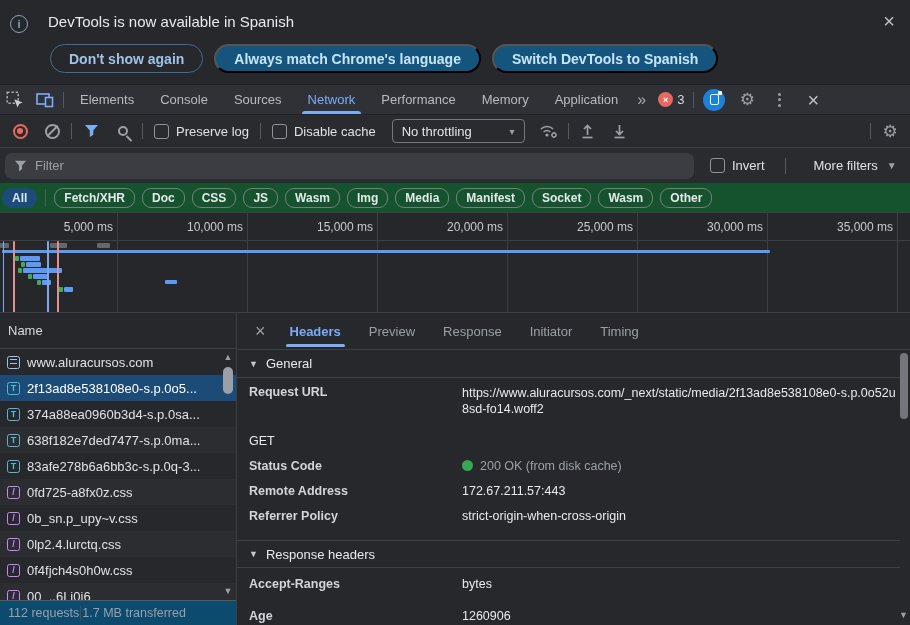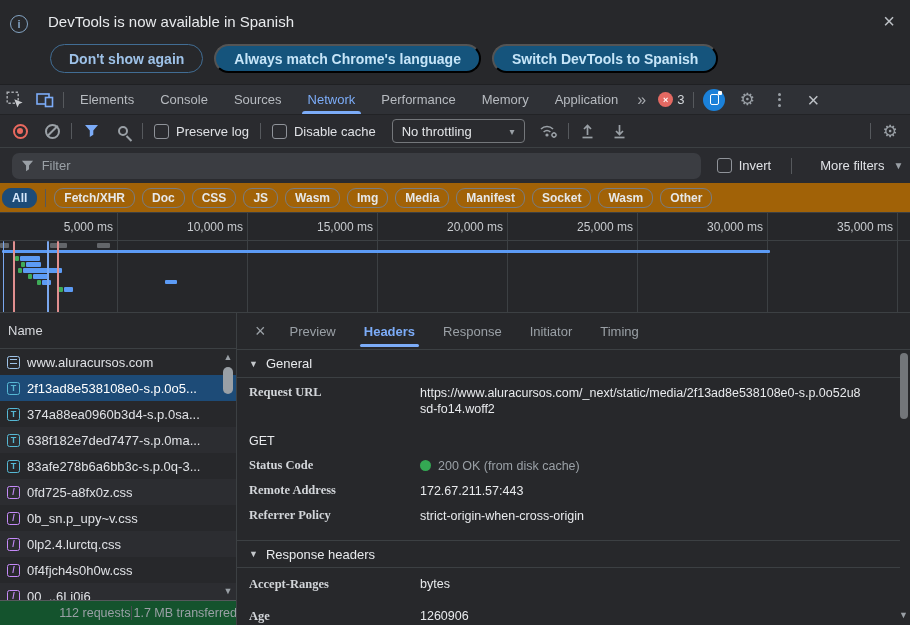--- a/index.html
+++ b/index.html
@@ -46,27 +46,27 @@
   .clear-icon::after { content:''; position:absolute; left:-2px; top:4.5px; width:15px; height:2px; background:#9aa0a6; transform:rotate(-45deg); }
   .search-icon { width:10px; height:10px; border:2px solid #9aa0a6; border-radius:50%; position:relative; }
   .search-icon::after { content:''; position:absolute; left:8px; top:7px; width:2px; height:7px; background:#9aa0a6; transform:rotate(-45deg); }
   .cb { width:15px; height:15px; border:1.5px solid #8f9399; border-radius:3px; background:transparent; flex:none; }
   .cb-group { display:flex; align-items:center; gap:7px; margin:0 8px; font-size:13px; color:#dfe1e5; white-space:nowrap; }
   .throttle { display:flex; align-items:center; justify-content:space-between; width:133px; height:24px; border:1px solid #74777b; border-radius:4px; padding:0 9px; font-size:13px; color:#e3e5e8; margin:0 8px; }
   .caret { font-size:10px; color:#9aa0a6; }
   .spacer { flex:1; }
 
   
-  .filter-row { position:absolute; top:148px; left:0; width:910px; height:35px; background:#2a2b2f; display:flex; align-items:center; padding-left:5px;justify-content:center; }
+  .filter-row { position:absolute; top:148px; left:0; width:910px; height:35px; background:#2a2b2f; display:flex; align-items:center; padding-left:5px; }
   .filter-input { width:689px; height:26px; background:#3b3d42; border-radius:7px; display:flex; align-items:center; gap:8px; padding:0 9px; flex:none; }
   .filter-ph { font-size:13px; color:#9aa0a6; }
   .more-filters { display:flex; align-items:center; gap:9px; font-size:13px; color:#dfe1e5; margin-left:16px; }
 
   
-  .chips-row { position:absolute; top:183px; left:0; width:910px; height:30px; background:#a16207; border-bottom:1px solid #3c4043; display:flex; align-items:center; gap:7px; padding-left:2px; }
+  .chips-row { position:absolute; top:183px; left:0; width:910px; height:30px; background:#14532d; border-bottom:1px solid #3c4043; display:flex; align-items:center; gap:7px; padding-left:2px; }
   .chip { border:1px solid #797d82; border-radius:9px; padding:2px 9px; font-size:12px; font-weight:700; color:#e6e8ea; white-space:nowrap; }
   .chip.active { background:#1d4b77; border-color:#1d4b77; color:#d6e7fb; }
   .chip-sep { width:1px; height:18px; background:#56595d; margin:0 1px; }
 
   
   .overview { position:absolute; top:213px; left:0; width:910px; height:100px; background:#26272a; border-bottom:1px solid #3c4043; overflow:hidden; }
   .overview .hdr-line { position:absolute; top:27px; left:0; width:100%; height:1px; background:#3c4043; }
   .grid-line { position:absolute; top:0; bottom:0; width:1px; background:#3c4043; }
   .tick-label { position:absolute; top:7px; font-size:12px; color:#c9ccd0; white-space:nowrap; }
   .wbar { position:absolute; border-radius:1px; }
@@ -78,42 +78,42 @@
   .req-list { position:absolute; top:36px; left:0; right:0; bottom:0; overflow:hidden; }
   .req-row { height:26px; display:flex; align-items:center; gap:7px; padding-left:7px; font-size:13px; color:#dfe1e5; }
   .req-row.alt { background:#2c2d31; }
   .req-row.selected { background:#1d4b77; color:#ffffff; }
   .ficon { width:13px; height:13px; border-radius:2.5px; display:flex; align-items:center; justify-content:center; font-size:9px; font-weight:700; flex:none; position:relative; }
   .ficon.font { border:1.4px solid #56b8d4; color:#56b8d4; }
   .ficon.css { border:1.4px solid #c58af9; color:#c58af9; }
   .ficon.doc { border:1.4px solid #9ec3e8; }
   .ficon.doc::after { content:''; position:absolute; left:2px; right:2px; top:2.5px; bottom:2px; background:repeating-linear-gradient(to bottom,#9ec3e8 0 1.5px,transparent 1.5px 4px); }
   .req-name { white-space:nowrap; overflow:hidden; }
-  .summary-bar { position:absolute; left:0; bottom:0; width:237px; height:25px; background:#14532d; border-top:1px solid #55585c; display:flex; align-items:center; gap:1px; padding-left:8px; font-size:12.5px; color:#9aa0a6; z-index:6;justify-content:flex-end; }
+  .summary-bar { position:absolute; left:0; bottom:0; width:237px; height:25px; background:#0c4a6e; border-top:1px solid #55585c; display:flex; align-items:center; gap:1px; padding-left:8px; font-size:12.5px; color:#9aa0a6; z-index:6; }
   .sum-sep { width:1px; height:14px; background:#4a4d51; }
   .lscroll { position:absolute; right:1px; top:38px; bottom:27px; width:14px; z-index:5; display:flex; flex-direction:column; align-items:center; }
   .scroll-arrow { font-size:9px; color:#9aa0a6; line-height:1; }
   .lscroll .up { position:absolute; top:2px; }
   .lscroll .dn { position:absolute; bottom:2px; }
   .lthumb { position:absolute; top:16px; width:10px; height:27px; border-radius:5px; background:#9aa0a6; }
 
   
   .right-panel { flex:1; position:relative; background:#27282b; overflow:hidden; }
   .detail-tabs { height:37px; display:flex; align-items:center; border-bottom:1px solid #3c4043; padding-left:10px; }
   .close-detail { font-size:18px; color:#9aa0a6; margin:0 10px 0 8px; line-height:1; }
   .dtab { padding:0 14px; font-size:13px; color:#9aa0a6; height:100%; display:flex; align-items:center; position:relative; white-space:nowrap; }
   .dtab.active { color:#7cacf8; font-weight:600; }
   .dtab.active::after { content:''; position:absolute; left:10px; right:10px; bottom:2px; height:3px; border-radius:2px; background:#7cacf8; }
   .sections { position:absolute; top:37px; left:0; right:10px; bottom:0; overflow:hidden; }
   .sec-hdr { height:28px; display:flex; align-items:center; gap:8px; padding-left:12px; border-bottom:1px solid #3c4043; font-size:13px; color:#e8eaed; }
   .sec-hdr.sec2 { margin-top:12px; border-top:1px solid #3c4043; }
   .tri { font-size:9px; color:#c5c8cc; }
   .hdr-row { min-height:25px; display:flex; align-items:center; padding-left:12px; font-size:12.5px; }
   .hdr-row.rh-row { min-height:32px; }
-  .hdr-label { width:171px; flex:none; color:#d2d5d9; font-weight:600;font-family:Liberation Serif, serif; }
+  .hdr-label { width:213px; flex:none; color:#d2d5d9; font-weight:600; }
   .hdr-value { color:#e8eaed; display:flex; align-items:center; gap:7px; max-width:445px; word-break:break-all; line-height:16px; }
   .hdr-value.muted { color:#9aa0a6; }
   .url-row { align-items:flex-start; padding-top:7px; min-height:50px; }
   .status-dot { width:11px; height:11px; border-radius:50%; flex:none; }
   .rscroll { position:absolute; right:0; top:37px; bottom:0; width:12px; }
   .rthumb { position:absolute; top:3px; left:2px; width:8px; height:66px; background:#73767a; border-radius:4px; }
   .rscroll .dn { position:absolute; bottom:5px; left:1px; font-size:9px; color:#9aa0a6; }
 </style>
 </head>
 <body>
@@ -367,22 +367,22 @@
         <span>112 requests</span>
         <span class="sum-sep"></span>
         <span>1.7 MB transferred</span>
       </div>
     </div>
 
     <div class="right-panel">
       <div class="detail-tabs">
         <span class="close-detail">×</span>
         <div class="mtab-strip" style="height:100%;">
+            <div class="dtab active">Headers</div>
             <div class="dtab">Preview</div>
-            <div class="dtab active">Headers</div>
             <div class="dtab">Response</div>
             <div class="dtab">Initiator</div>
             <div class="dtab">Timing</div>
           </div>
       </div>
       <div class="sections">
           <div class="sec-hdr">
             <span class="tri">▼</span>
             <span>General</span>
           </div>

